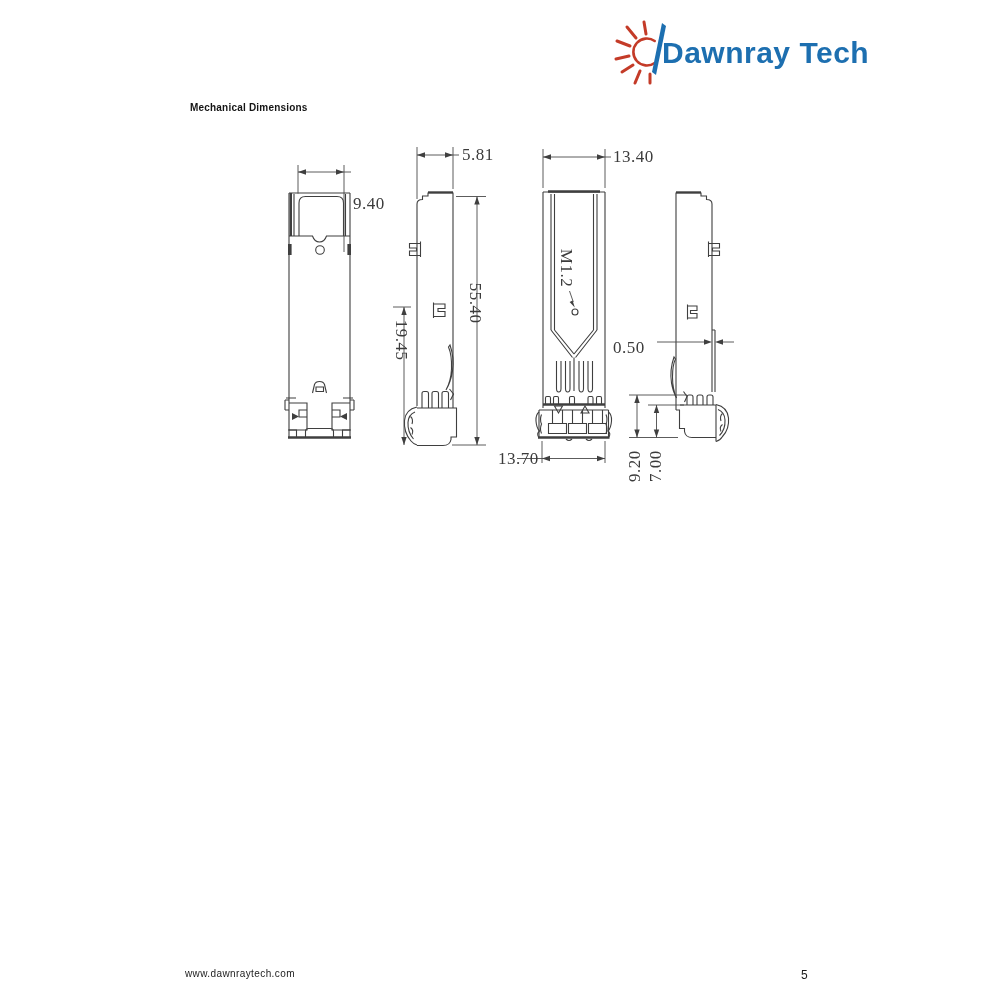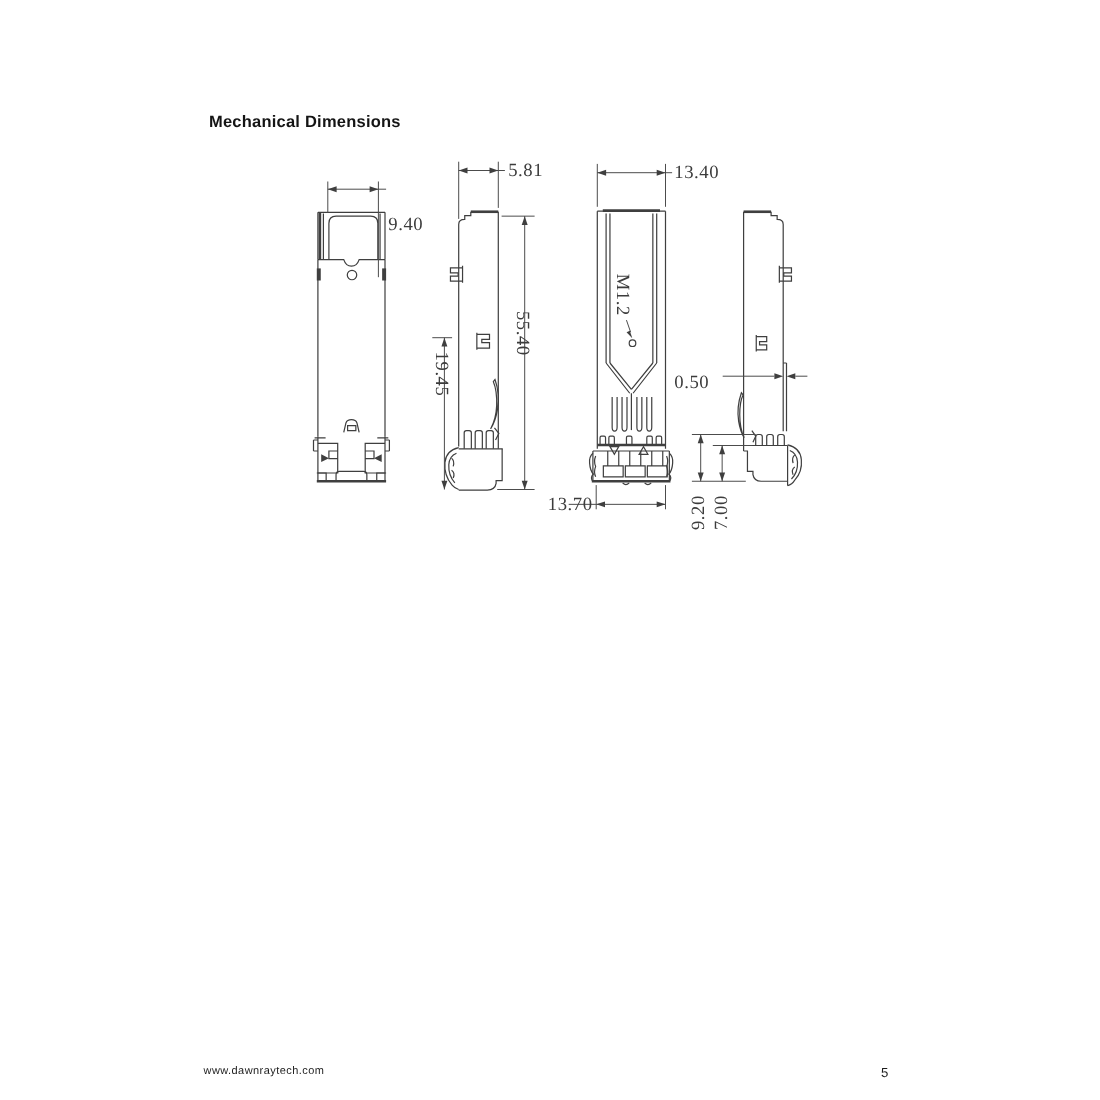--- a/index.html
+++ b/index.html
@@ -14,21 +14,21 @@
   .logo-text{
     position:absolute;left:52px;top:24px;
     font-size:30px;font-weight:bold;color:#1d6fb0;
     letter-spacing:0.5px;white-space:nowrap;
   }
   .logo-icon{position:absolute;left:0;top:0;}
 
   
   .section-title{
     position:absolute;left:190px;top:102px;
-    font-size:15px;font-weight:bold;color:#141414;letter-spacing:0.2px;
+    font-size:10px;font-weight:bold;color:#141414;letter-spacing:0.2px;
   }
 
   
   svg.drawing{position:absolute;left:0;top:0;}
   svg.drawing path, svg.drawing circle, svg.drawing rect{
     stroke:#3f3f3f;fill:none;stroke-width:1.1;
   }
   svg.drawing .thick{stroke-width:2.4;}
   svg.drawing .dim{stroke:#4a4a4a;stroke-width:0.9;}
   svg.drawing .arr{fill:#3f3f3f;stroke:none;}
@@ -56,20 +56,39 @@
   .footer-page{
     position:absolute;left:801px;top:968px;
     font-size:12px;color:#1c1c1c;
   }
 </style>
 </head>
 <body>
 
 <div class="page">
 
+  <div class="logo">
+    <svg class="logo-icon" width="80" height="85" viewBox="0 0 80 85">
+
+      <path d="M44.7,29 A13.5 13.5 0 1 0 44.7,51" fill="none" stroke="#c43b28" stroke-width="2.6" stroke-linecap="round"></path>
+
+      <g stroke="#c43b28" stroke-width="3" stroke-linecap="round" fill="none">
+        <path d="M36,22 L34,10"></path>
+        <path d="M26,26 L17,15"></path>
+        <path d="M20,34 L7,29"></path>
+        <path d="M19,44 L6,47"></path>
+        <path d="M23,53 L12,60"></path>
+        <path d="M30,59 L25,71"></path>
+        <path d="M40,62 L40,71"></path>
+      </g>
+
+      <path d="M52,11 L56,14 L46,63 L42,60 Z" fill="#1d6fb0" stroke="none"></path>
+    </svg>
+    <div class="logo-text">Dawnray Tech</div>
+  </div>
 
   <div class="section-title">Mechanical Dimensions</div>
 
   <svg class="drawing" width="1000" height="1000" viewBox="0 0 1000 1000">
 
     <g>
       <path d="M289,193 H350 M289,193 V236 M350,193 V236 M294,194 V236 M345.5,194 V236"></path>
       <path class="thick" d="M290.8,193 V236"></path>
       <path d="M299,236 V203 Q299,196.5 305.5,196.5 H337 Q343.5,196.5 343.5,203 V236"></path>
       <path d="M289,236 H312.5 Q314.5,242 319.5,242 Q324.5,242 326.5,236 H350"></path>

